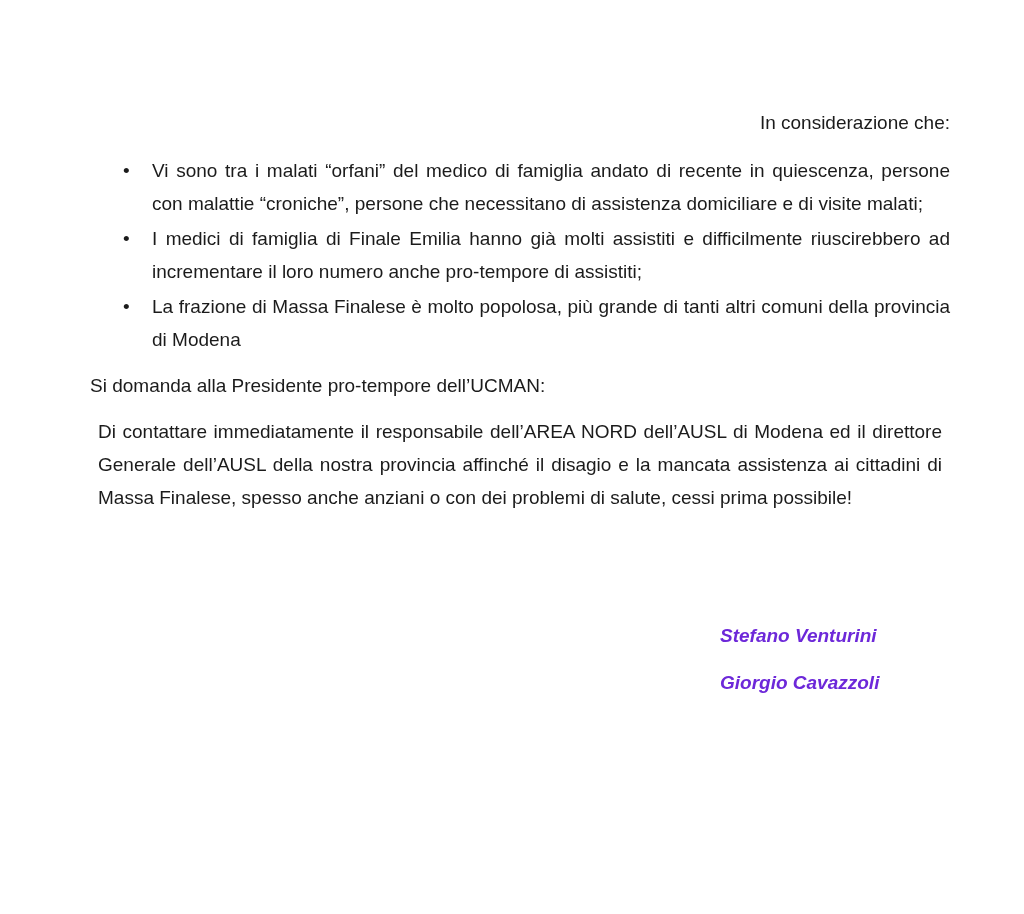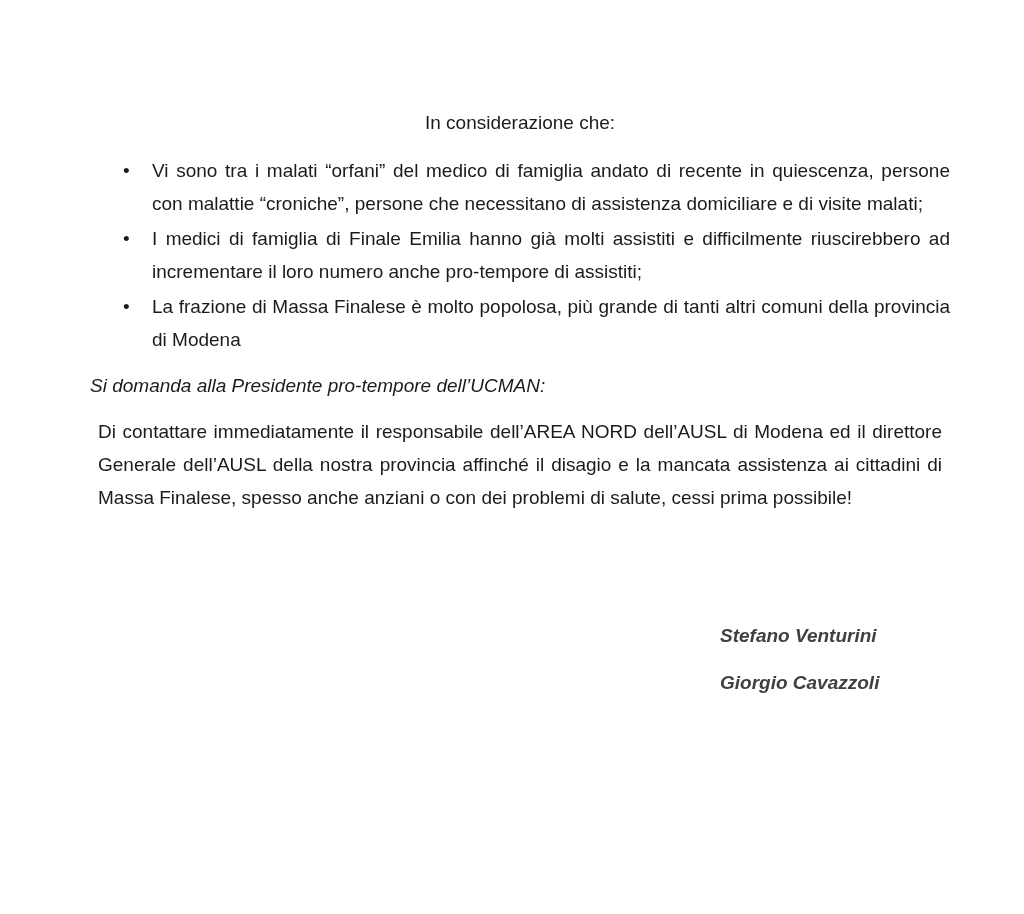--- a/index.html
+++ b/index.html
@@ -15,21 +15,21 @@
     box-sizing: border-box;
     padding: 106px 74px 0 90px;
     font-family: "Liberation Sans", "DejaVu Sans", sans-serif;
     font-size: 19px;
     line-height: 33px;
     color: #1b1b1b;
     overflow: hidden;
   }
   .intro-par {
     margin: 0 0 15px 0;
-    text-align: center;
+    text-align: right;
   }
   .bullet-list {
     list-style: none;
     margin: 0 0 13px 0;
     padding: 0;
   }
   .bullet-item {
     display: flex;
     align-items: flex-start;
     margin: 0 0 2px 33px;
@@ -39,34 +39,33 @@
     width: 29px;
     text-align: left;
   }
   .bullet-text {
     flex: 1 1 auto;
     text-align: justify;
   }
   .request-intro {
     margin: 0 0 13px 0;
     text-align: left;
-    font-style: italic;
   }
   .request-body {
     margin: 8px;
     text-align: justify;
   }
   .signatures {
     margin: 105px 0 0 630px;
   }
   .signature-line {
     margin: 0 0 14px 0;
     font-weight: bold;
     font-style: italic;
-    color: #404040;
+    color: #6d28d9;
   }
 </style>
 </head>
 <body>
 
 <div class="page">
 
   <p class="intro-par">In considerazione che:</p>
 
   <ul class="bullet-list">

